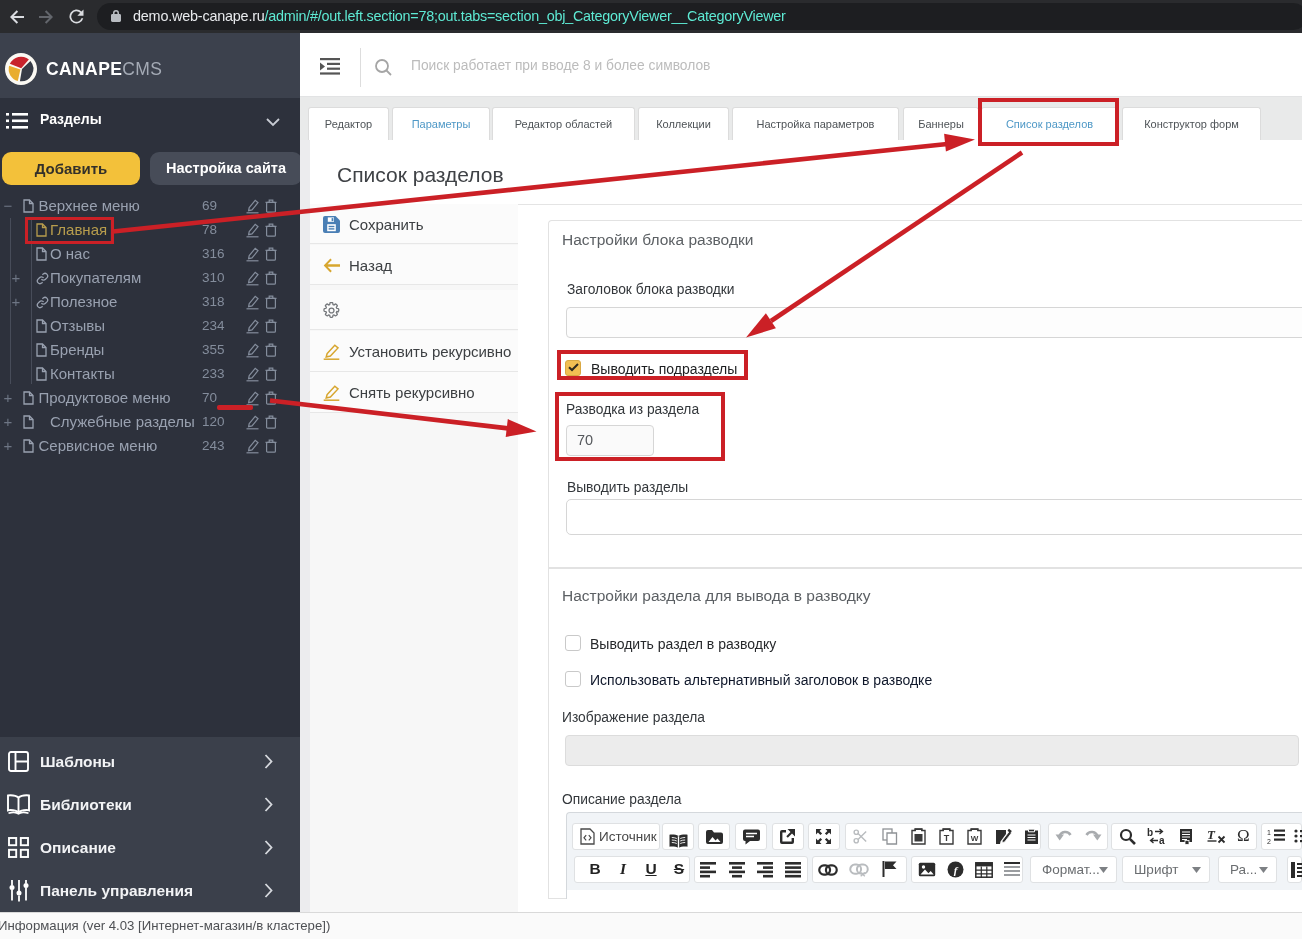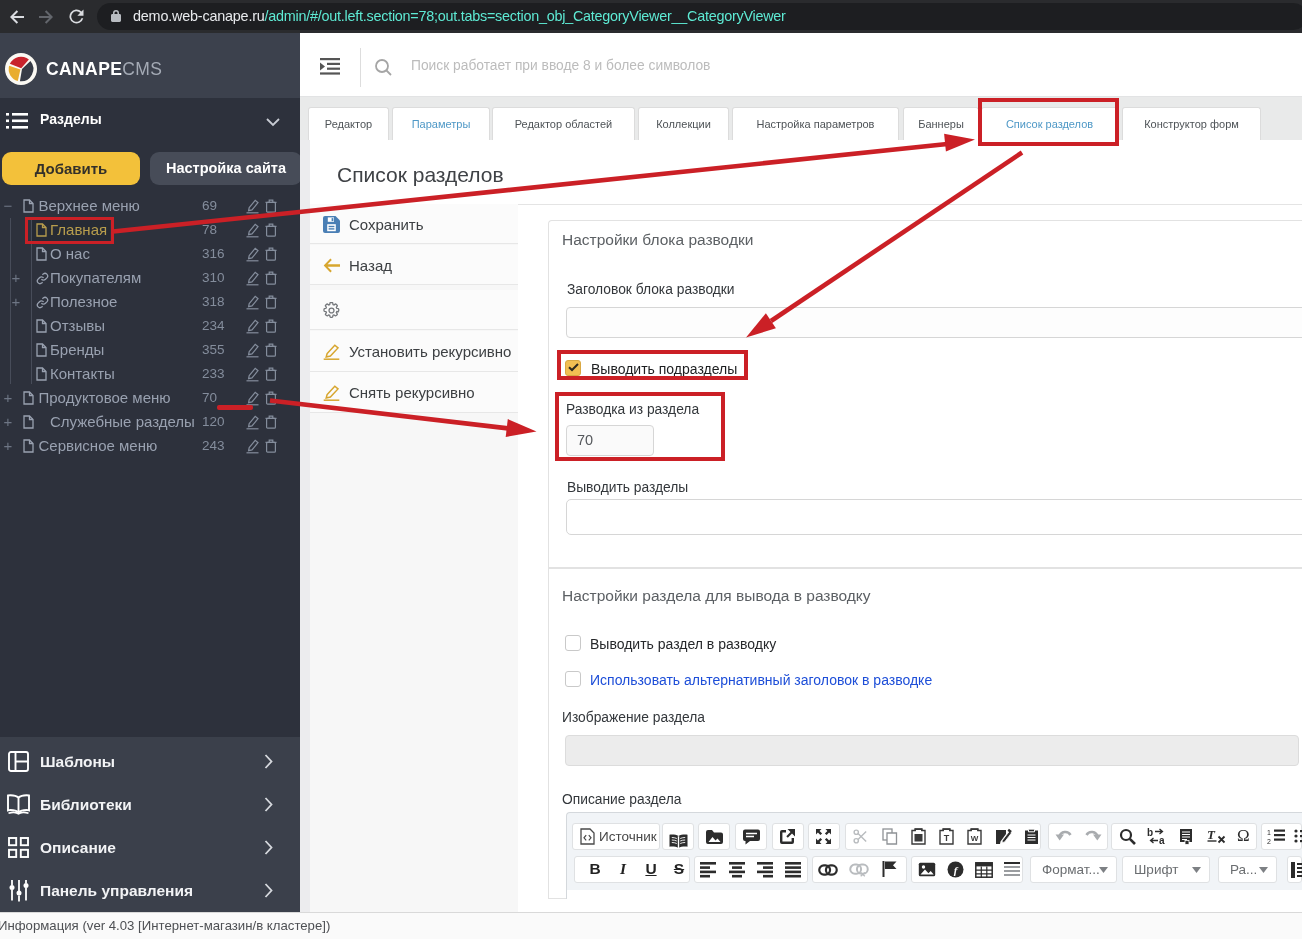--- a/index.html
+++ b/index.html
@@ -473,21 +473,21 @@
 <div class="flabel" style="left:256px;top:262px">Разводка из раздела</div>
 <div class="finput" style="left:256px;top:285px;width:88px;height:31px;background:#fafafa"></div>
 <div class="abs" style="left:267px;top:285px;height:31px;line-height:31px;font-size:14.5px;color:#55585c">70</div>
 <div class="flabel" style="left:257px;top:340px">Выводить разделы</div>
 <div class="finput" style="left:256px;top:358.5px;width:766px;height:36px;background:#fff;border-radius:5px"></div>
 <div class="card" style="left:238px;top:428px;width:754px;height:331px"></div>
 <div class="ftitle" style="left:252px;top:447px">Настройки раздела для вывода в разводку</div>
 <div class="abs" style="left:255px;top:495px;width:15.5px;height:15.5px;background:#fff;border:1px solid #c9c9c9;border-radius:3px"></div>
 <div class="flabel" style="left:280px;top:496px;font-size:14px;color:#26282b">Выводить раздел в разводку</div>
 <div class="abs" style="left:255px;top:531px;width:15.5px;height:15.5px;background:#fff;border:1px solid #c9c9c9;border-radius:3px"></div>
-<div class="flabel" style="left:280px;top:532px;font-size:14px;color:#1d4ed8">Использовать альтернативный заголовок в разводке</div>
+<div class="flabel" style="left:280px;top:532px;font-size:14px;color:#0f172a">Использовать альтернативный заголовок в разводке</div>
 <div class="flabel" style="left:252px;top:570px">Изображение раздела</div>
 <div class="finput" style="left:255px;top:595px;width:734px;height:31px;background:#ececec;border-color:#dcdcdc"></div>
 <div class="flabel" style="left:252px;top:652px">Описание раздела</div>
     <div class="abs" style="left:256px;top:672px;width:766px;height:87px;border:1px solid #d4d8dc;border-right:none;background:#f1f4f7;border-radius:4px 0 0 0">
 <div class="abs" style="left:0px;top:77px;width:766px;height:10px;background:#fff"></div>
 </div>
 <div class="ckgroup" style="left:262px;top:683px;width:88px;height:27px"></div>
 <div class="ckgroup" style="left:352px;top:683px;width:32px;height:27px"></div>
 <div class="ckgroup" style="left:388px;top:683px;width:32px;height:27px"></div>
 <div class="ckgroup" style="left:425px;top:683px;width:32px;height:27px"></div>

